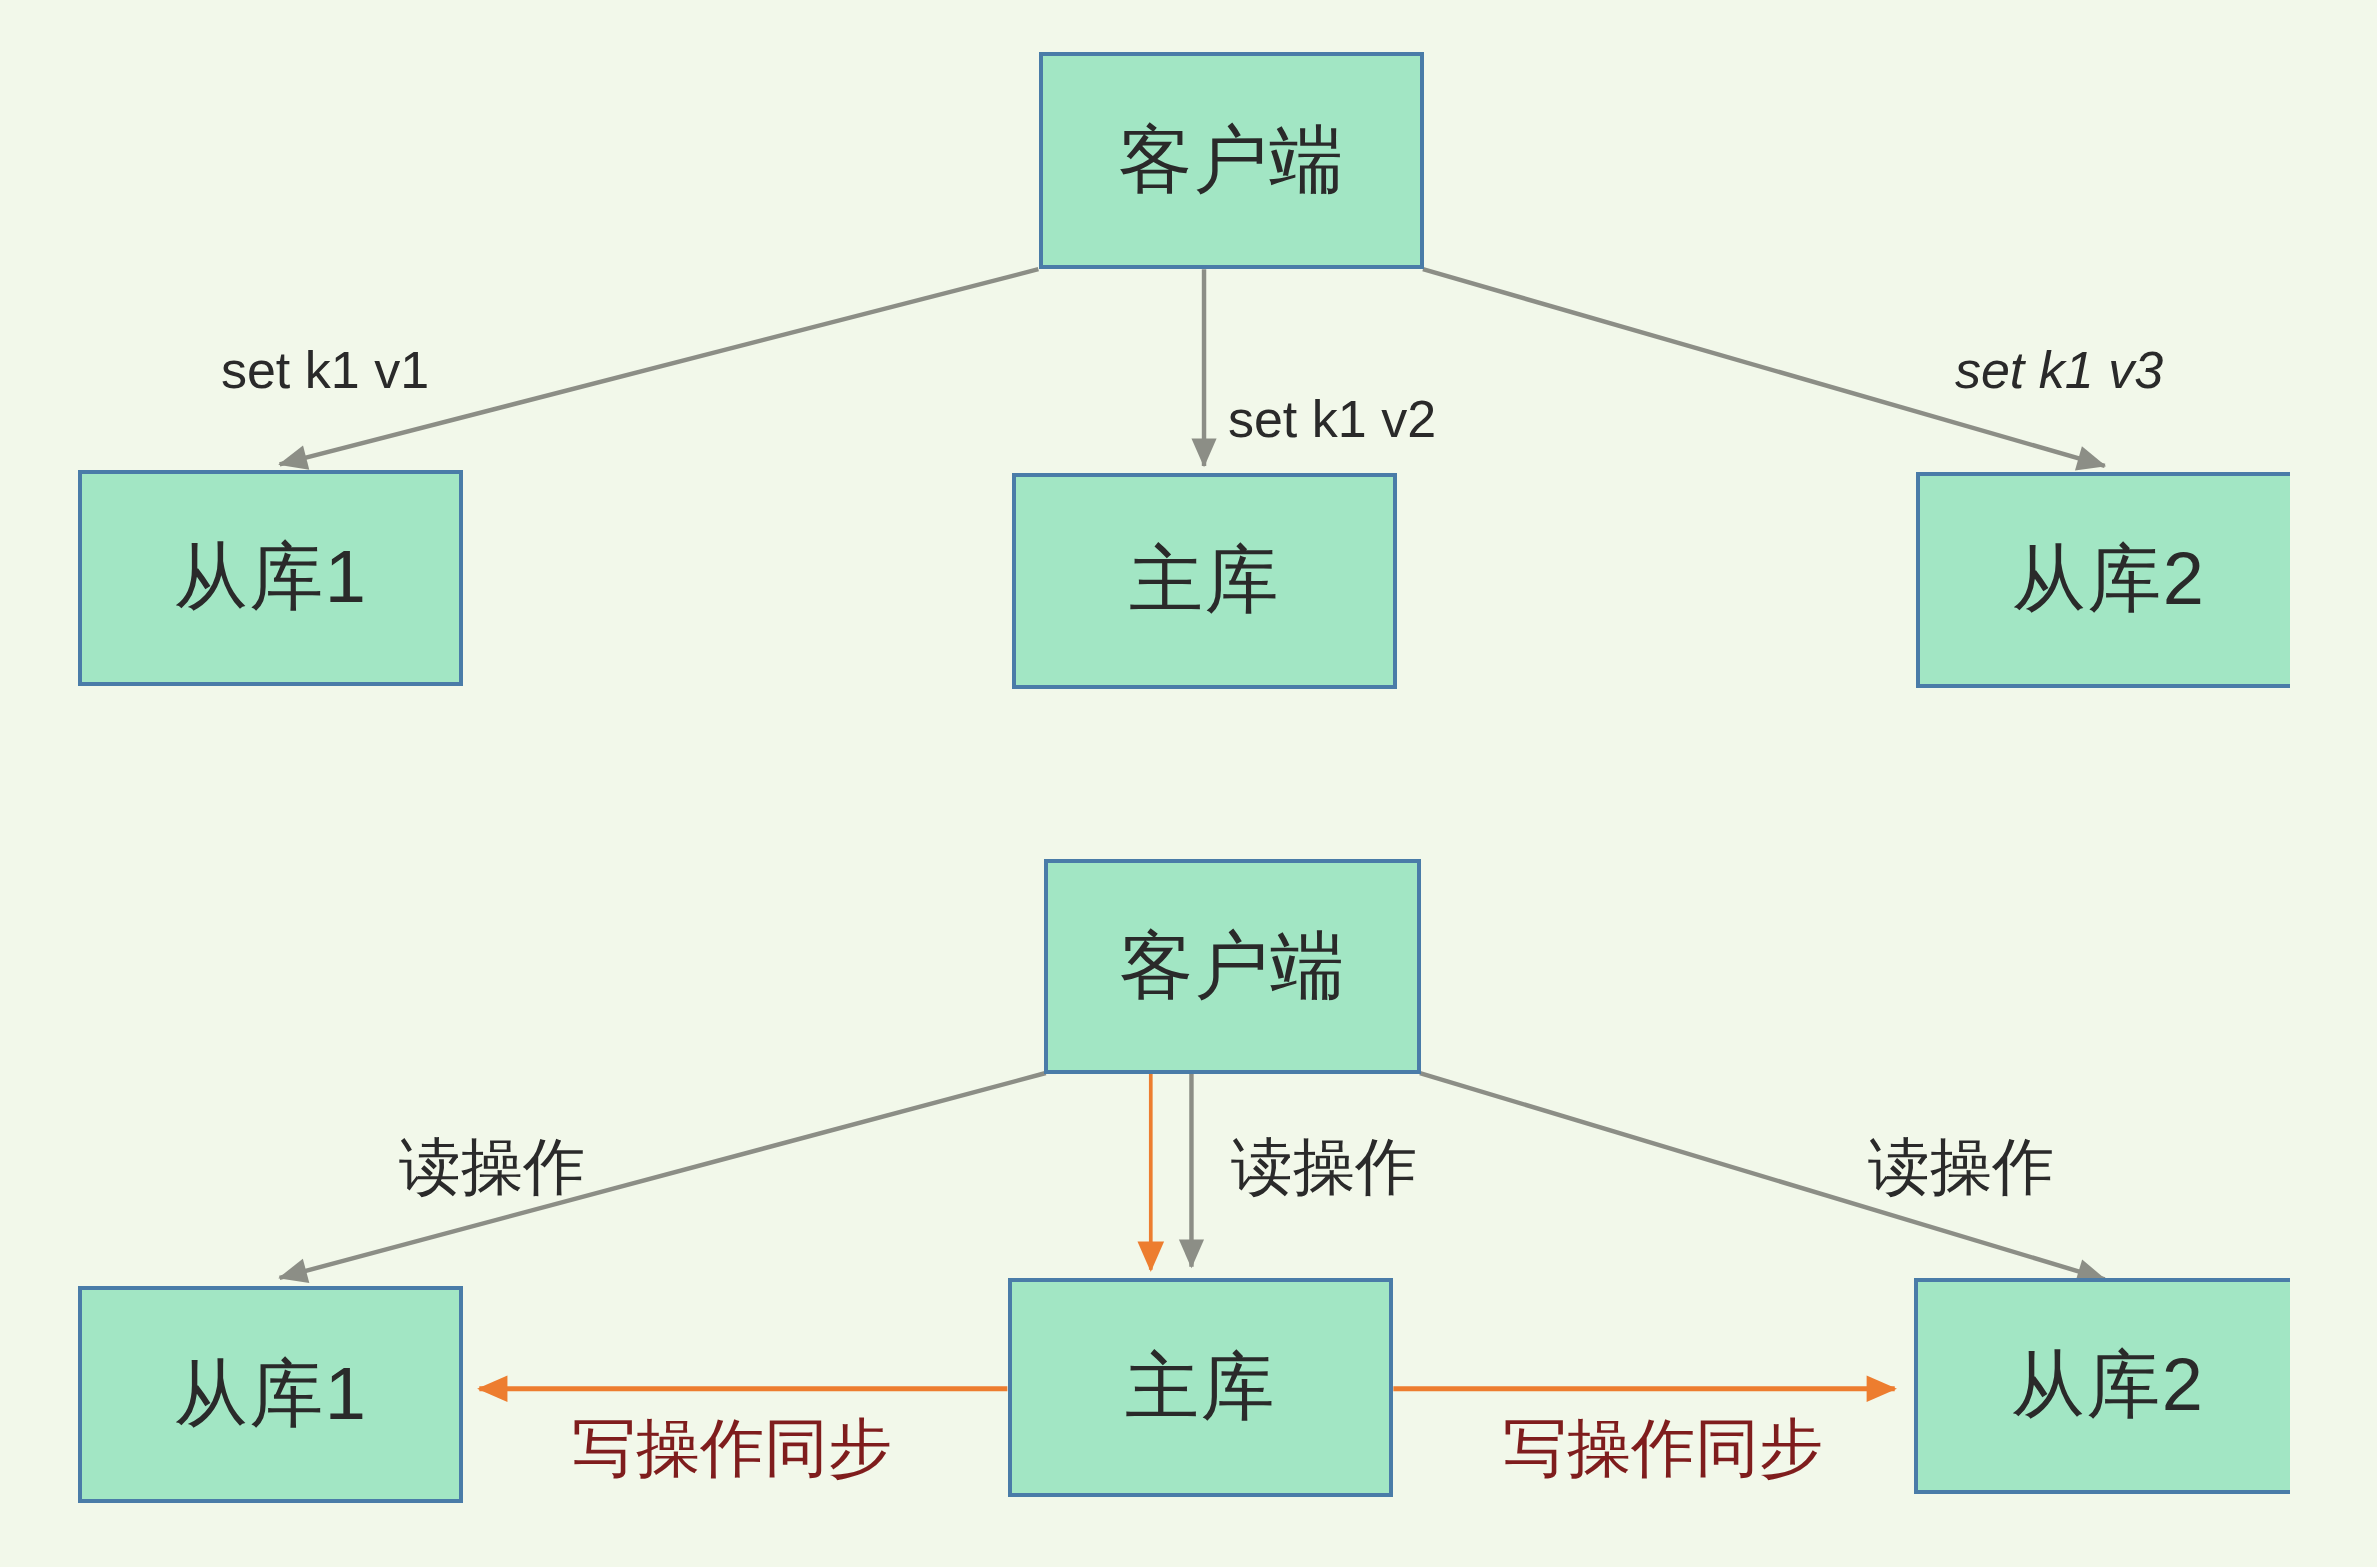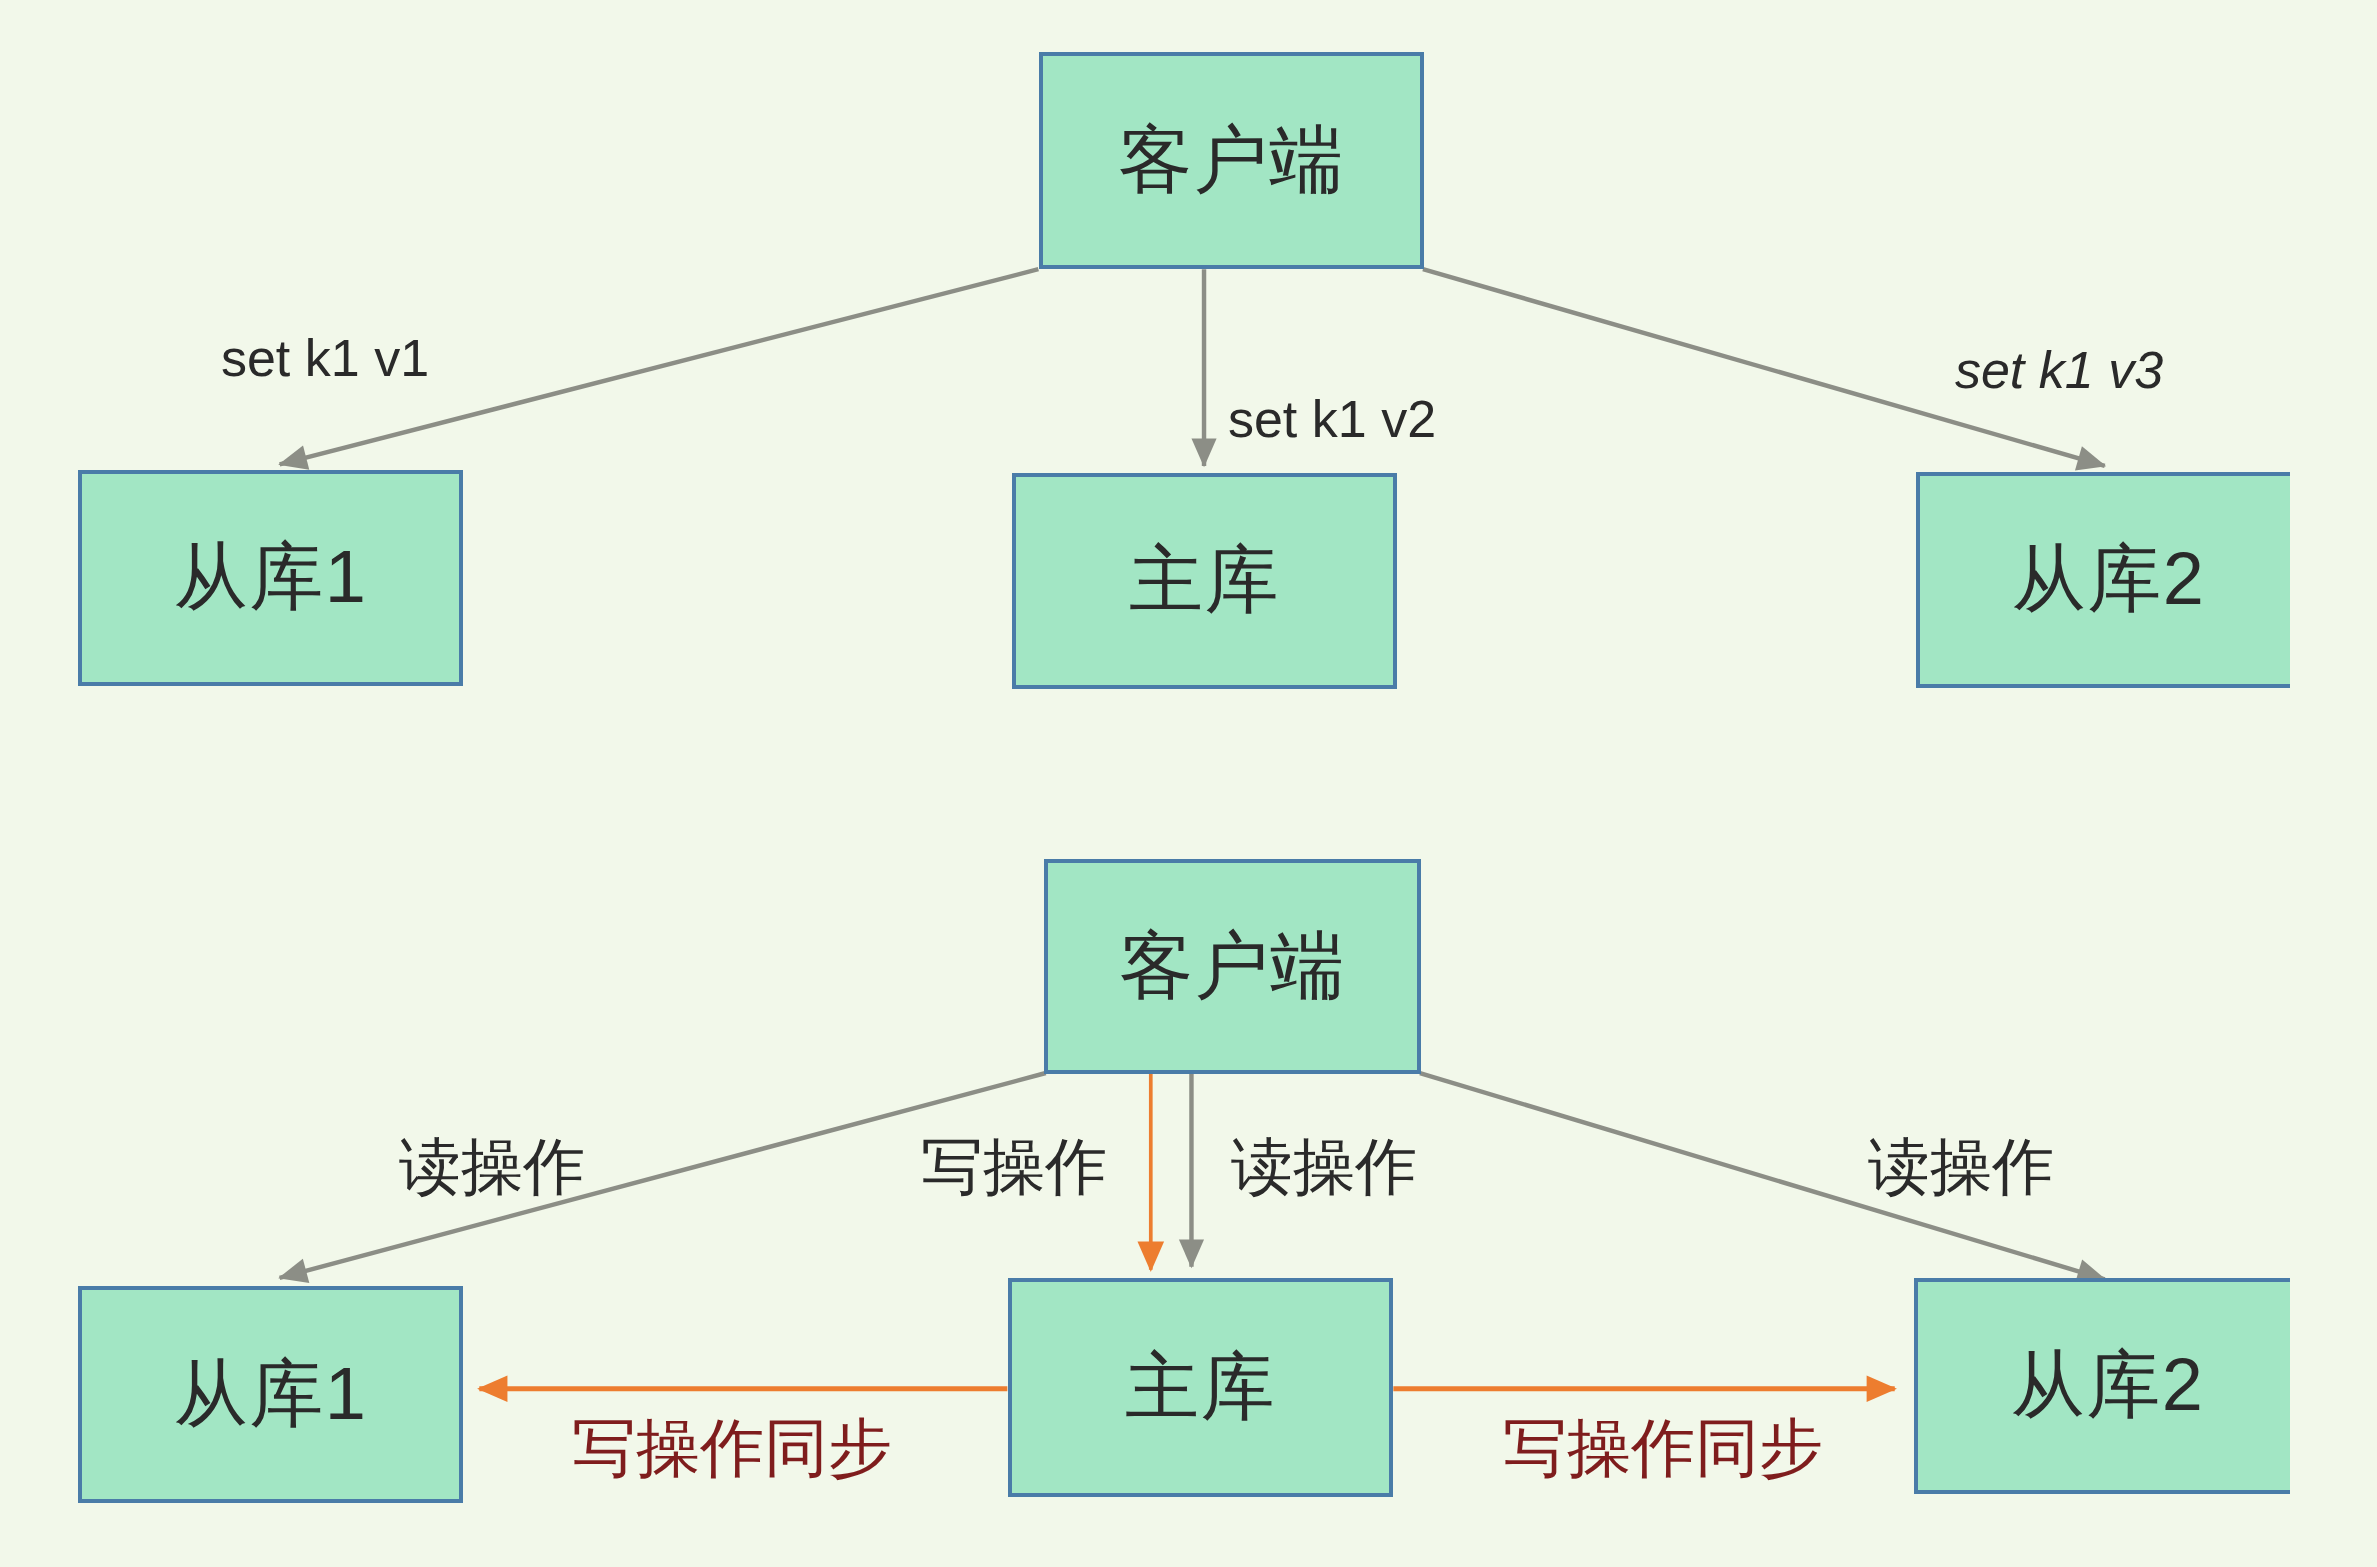--- a/index.html
+++ b/index.html
@@ -76,38 +76,37 @@
   <div class="node" style="left:78px;  top:470px; width:385px; height:216px;">
     <span>从库1</span>
   </div>
   <div class="node" style="left:1012px; top:473px; width:385px; height:216px;">
     <span>主库</span>
   </div>
   <div class="node" style="left:1916px; top:472px; width:385px; height:216px;">
     <span>从库2</span>
   </div>
 
-  <div class="edge-label en" style="left:325px;  top:358px;">set k1 v1</div>
+  <div class="edge-label en" style="left:325px;  top:370px;">set k1 v1</div>
   <div class="edge-label en" style="left:1332px; top:419px;">set k1 v2</div>
   <div class="edge-label en" style="left:2059px; top:370px;font-style:italic;">set k1 v3</div>
 
   <div class="node" style="left:1044px; top:859px; width:377px; height:215px;">
     <span>客户端</span>
   </div>
   <div class="node" style="left:78px;  top:1286px; width:385px; height:217px;">
     <span>从库1</span>
   </div>
   <div class="node" style="left:1008px; top:1278px; width:385px; height:219px;">
     <span>主库</span>
   </div>
   <div class="node" style="left:1914px; top:1278px; width:387px; height:216px;">
     <span>从库2</span>
   </div>
 
   <div class="edge-label cn" style="left:492px;  top:1167px;">读操作</div>
-  <div class="edge-label cn" style="left:1014px; top:1167px;">写操作</div>
   <div class="edge-label cn" style="left:1324px; top:1167px;">读操作</div>
   <div class="edge-label cn" style="left:1961px; top:1167px;">读操作</div>
   <div class="edge-label sync" style="left:732px;  top:1448px;">写操作同步</div>
   <div class="edge-label sync" style="left:1663px; top:1448px;">写操作同步</div>
 
 </div>
 
 
 </body></html>

